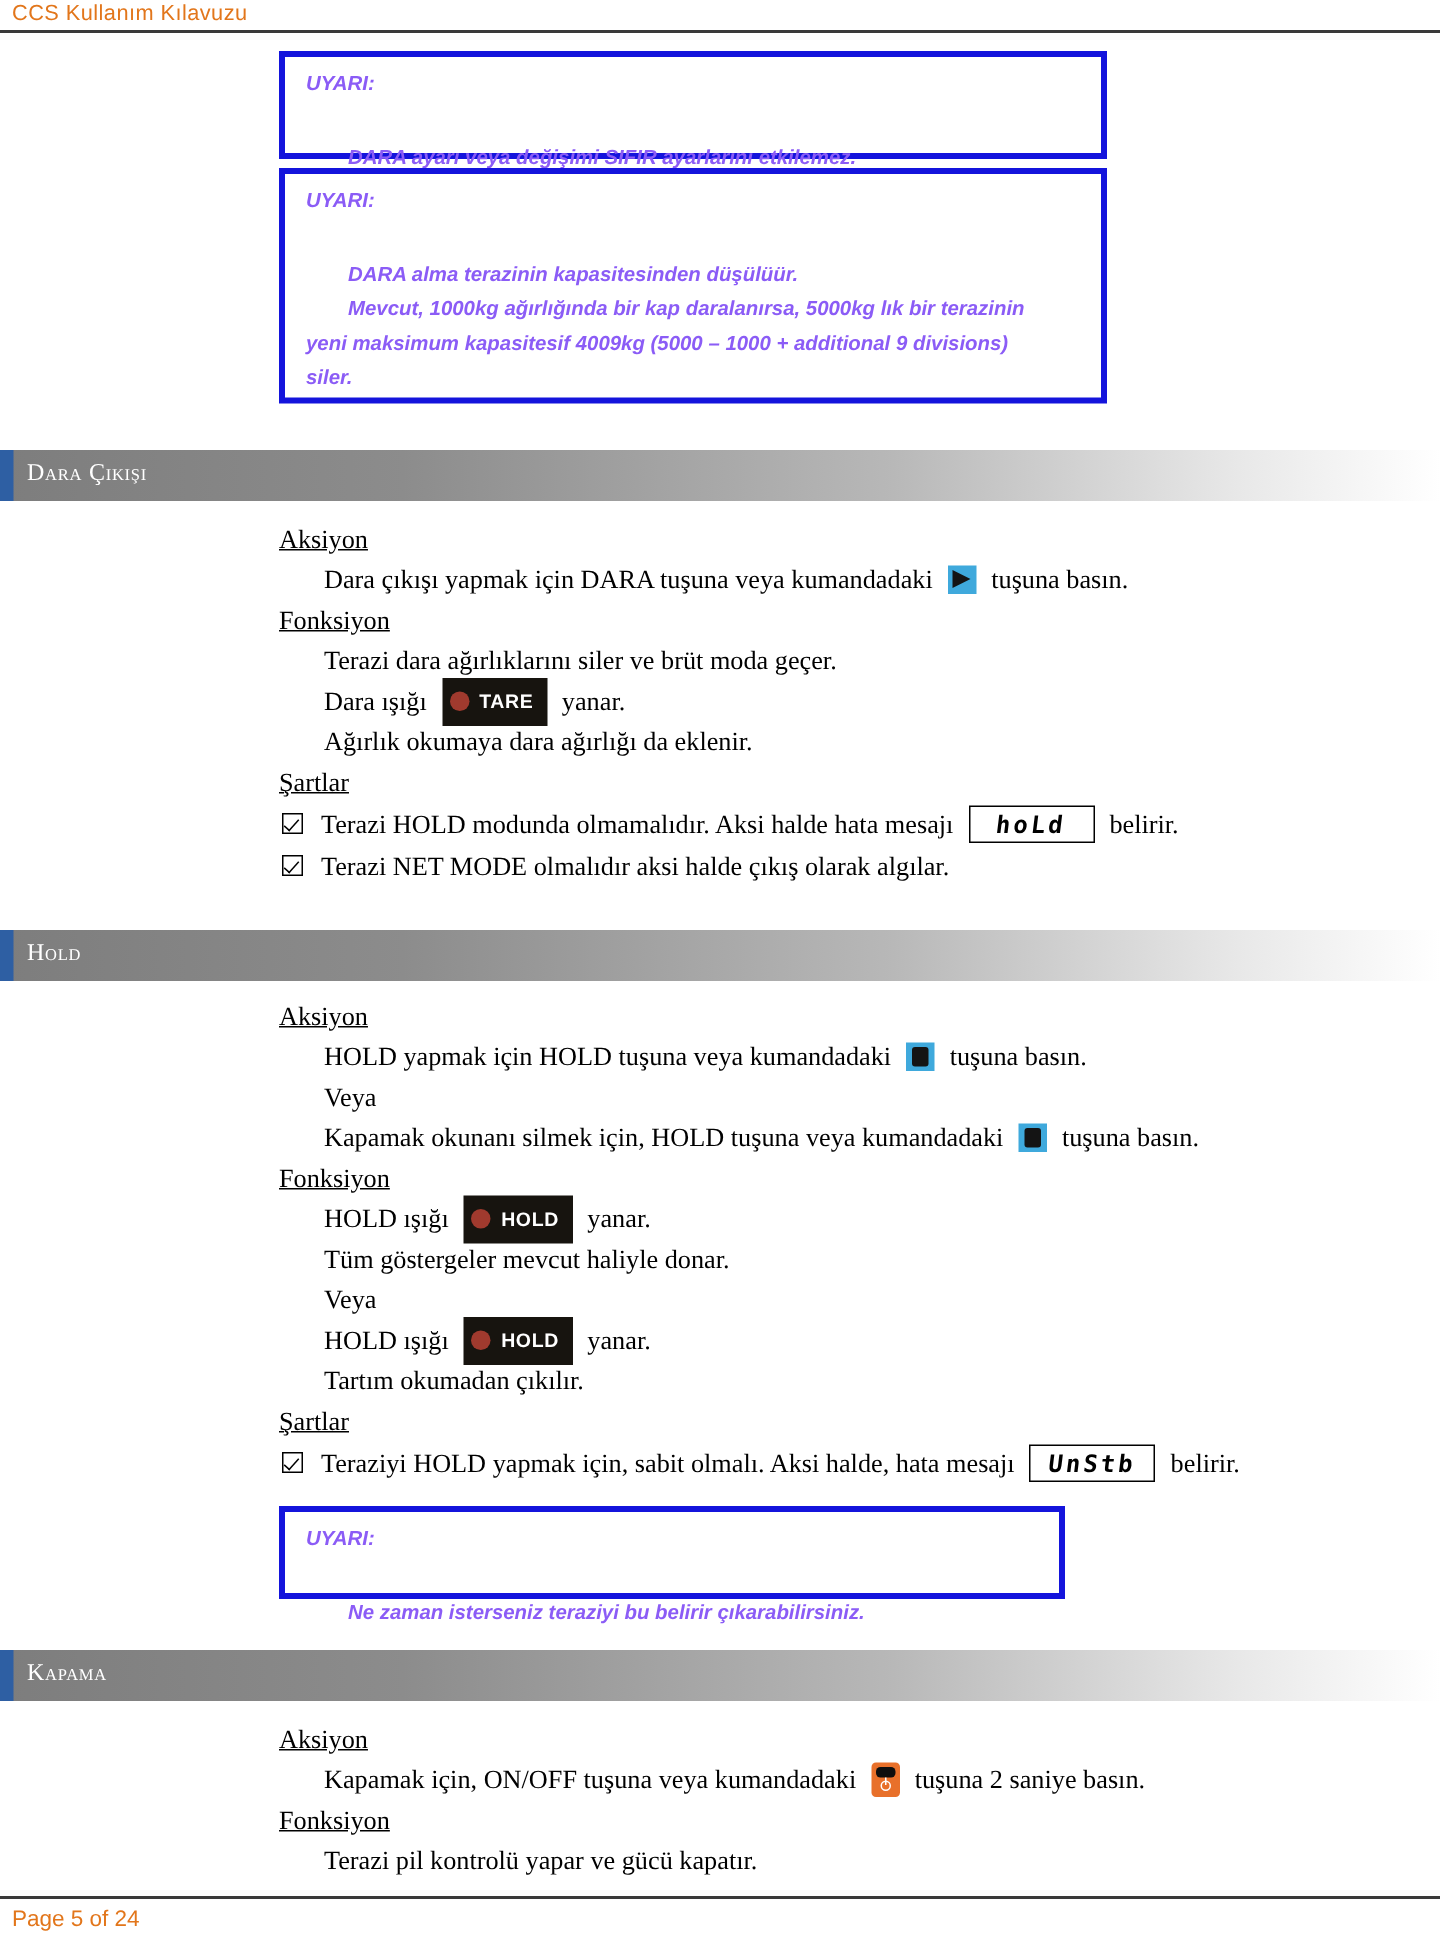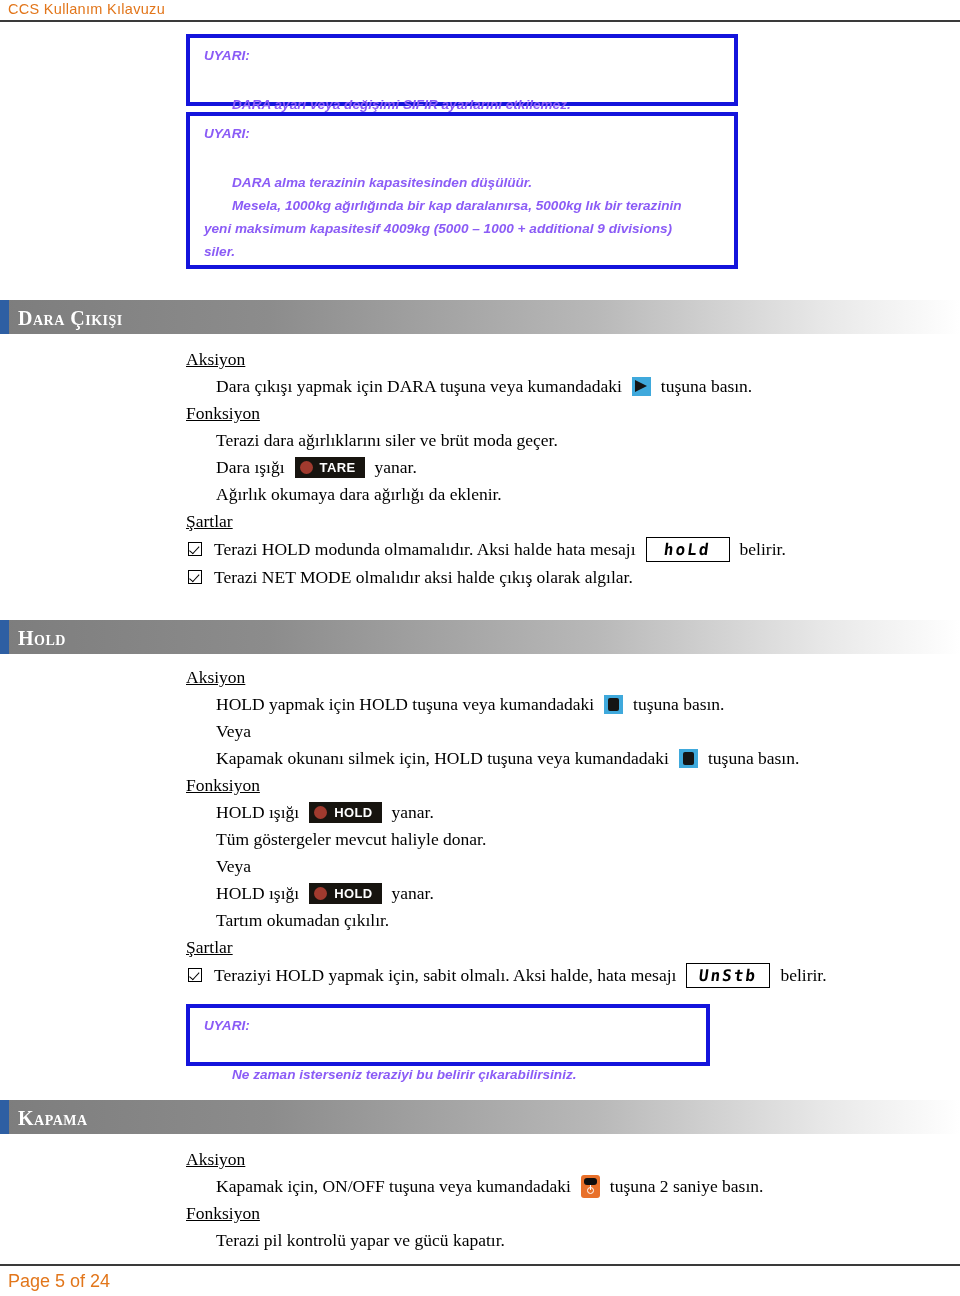--- a/index.html
+++ b/index.html
@@ -89,22 +89,22 @@
     width: 9px;
     height: 34px;
     background: #2E5FA3;
   }
   .section-bar .sec-label {
     position: absolute;
     left: 18px;
     top: 7px;
     font-family: "Liberation Serif", serif;
     font-variant: small-caps;
-    font-weight: bold;
-    font-size: 20px;
+    font-weight: normal;
+    font-size: 16px;
     letter-spacing: 0.5px;
     color: #ffffff;
     white-space: nowrap;
   }
   #section-dara { top: 300px; }
   #section-hold { top: 620px; }
   #section-kapama { top: 1100px; }
 
   
   .content {
@@ -249,21 +249,21 @@
     width: 0;
     height: 4.6px;
     border-left: 1.6px solid #ffffff;
   }
 
   
   .lamp {
     display: inline-flex;
     align-items: center;
     background: #17140f;
-    height: 21px;
+    height: 32px;
     padding: 0 9px 0 5px;
     flex: 0 0 auto;
     vertical-align: middle;
   }
   .lamp .dot {
     width: 13px;
     height: 13px;
     border-radius: 50%;
     background: #A03A2E;
     margin-right: 7px;
@@ -306,21 +306,21 @@
     top: 1264px;
     width: 960px;
     height: 0;
     border-top: 2px solid #3a3a3a;
   }
   .footer-text {
     position: absolute;
     left: 8px;
     top: 1271px;
     font-family: "Liberation Sans", sans-serif;
-    font-size: 18px;
+    font-size: 15px;
     color: #E2761B;
     white-space: nowrap;
   }
 </style>
 </head>
 <body>
 
 <div class="page-header">
   <div class="hdr-text">CCS Kullanım Kılavuzu</div>
 </div>
@@ -330,21 +330,21 @@
   <div class="warn-title">UYARI:</div>
   <div class="warn-body">
     <span class="ind">DARA ayarı veya değişimi SIFIR ayarlarını etkilemez.</span>
   </div>
 </div>
 
 <div class="warn-box" id="warn-box-2">
   <div class="warn-title">UYARI:</div>
   <div class="warn-body">
     <span class="ind">DARA alma terazinin kapasitesinden düşülüür.</span>
-    <span class="ind">Mesela, 1000kg ağırlığında bir kap daralanırsa, 5000kg lık bir terazinin</span>
+    <span class="ind">Mevcut, 1000kg ağırlığında bir kap daralanırsa, 5000kg lık bir terazinin</span>
     <span class="noind">yeni maksimum kapasitesif 4009kg (5000 – 1000 + additional 9 divisions)</span>
     <span class="noind">siler.</span>
   </div>
 </div>
 
 <div class="section-bar" id="section-dara">
   <div class="accent"></div>
   <div class="sec-label">Dara Çıkışı</div>
 </div>
 

